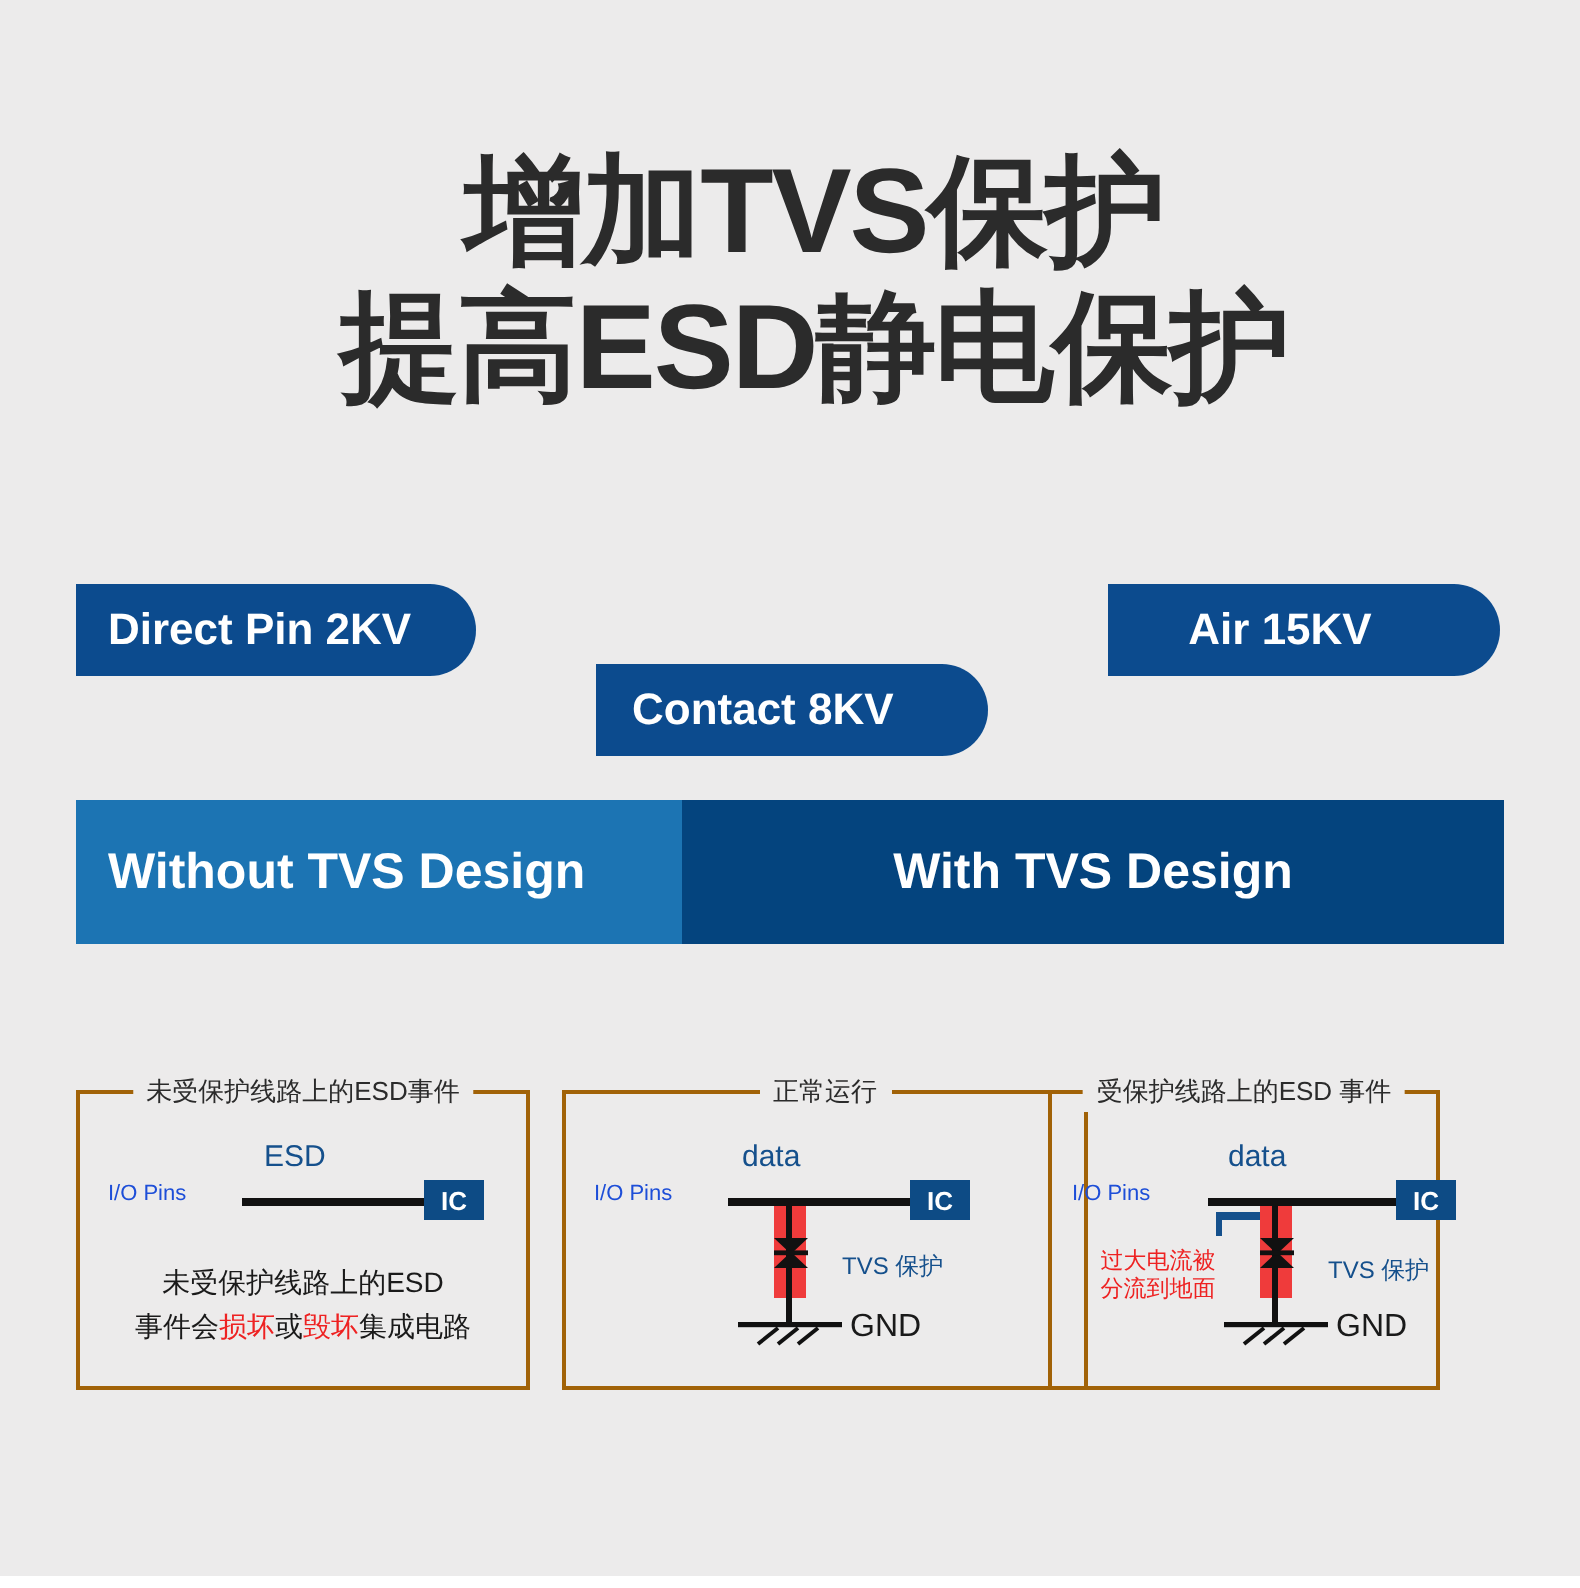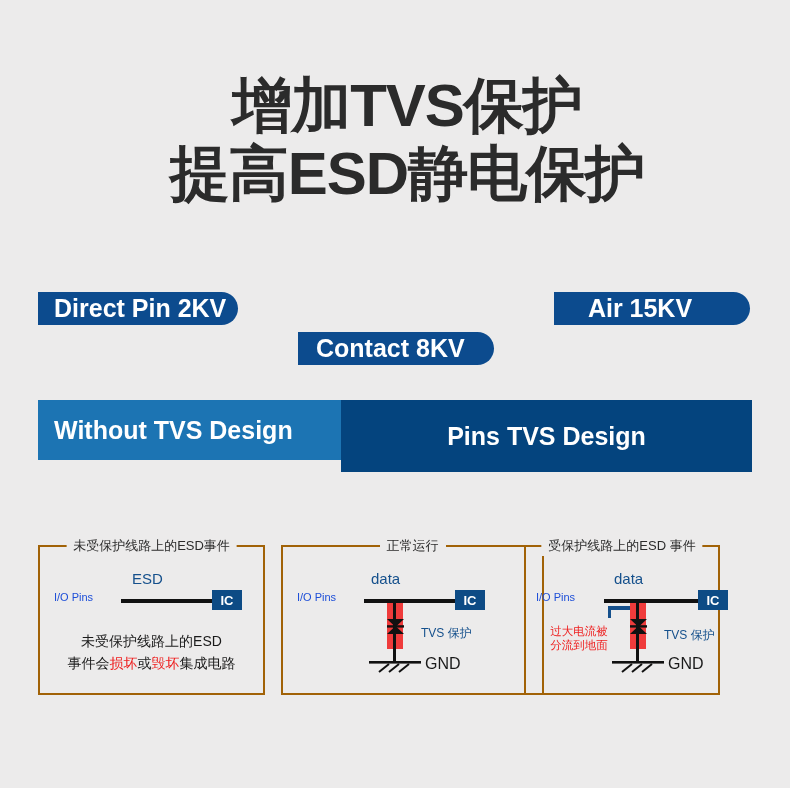--- a/index.html
+++ b/index.html
@@ -32,40 +32,40 @@
     line-height:68px;
     letter-spacing:-1px;
     white-space:nowrap;
   }
 
   
   .pills{
     position:absolute;left:0;top:292px;width:790px;height:50px;
   }
   .pill{
-    position:absolute;top:0;height:33px;
+    position:absolute;top:0;height:46px;
     background:#0c4b8e;
     border-radius:0 25px 25px 0;
     color:#ffffff;
-    font-size:25px;
+    font-size:22px;
     font-weight:bold;
     display:flex;align-items:center;
     box-sizing:border-box;
   }
   .pill-1{left:38px;width:200px;justify-content:flex-start;padding-left:16px;}
   .pill-2{left:298px;width:196px;justify-content:flex-start;padding-left:18px;margin-top:40px;}
   .pill-3{left:554px;width:196px;justify-content:center;padding-right:24px;}
 
   
   .splitbar{
     position:absolute;left:38px;top:400px;width:714px;height:72px;
     display:flex;
   }
   .splitbar-left{
-    width:303px;height:60px;background:#1c74b3;
+    width:303px;height:72px;background:#1c74b3;
     display:flex;align-items:center;justify-content:flex-start;
     padding-left:16px;box-sizing:border-box;
     color:#ffffff;font-size:25px;font-weight:bold;white-space:nowrap;
   }
   .splitbar-right{
     flex:1;height:72px;background:#04447e;
     display:flex;align-items:center;justify-content:center;
     color:#ffffff;font-size:25px;font-weight:bold;white-space:nowrap;
   }
 
@@ -151,21 +151,21 @@
     <div class="pill pill-3">
       <span>Air 15KV</span>
     </div>
   </div>
 
   <div class="splitbar">
     <div class="splitbar-left">
       <span>Without TVS Design</span>
     </div>
     <div class="splitbar-right">
-      <span>Pins TVS Design</span>
+      <span>With TVS Design</span>
     </div>
   </div>
 
   <div class="panels">
 
     <div class="panel panel-1">
       <div class="panel-title">未受保护线路上的ESD事件</div>
       <div class="panel-body">
 
         <div class="io-label" style="left:14px;top:44px;">I/O Pins</div>

